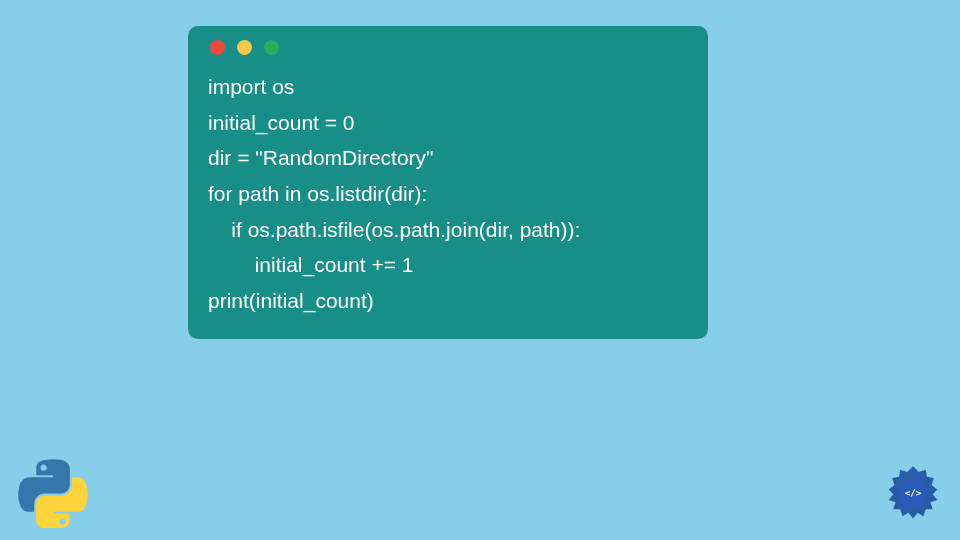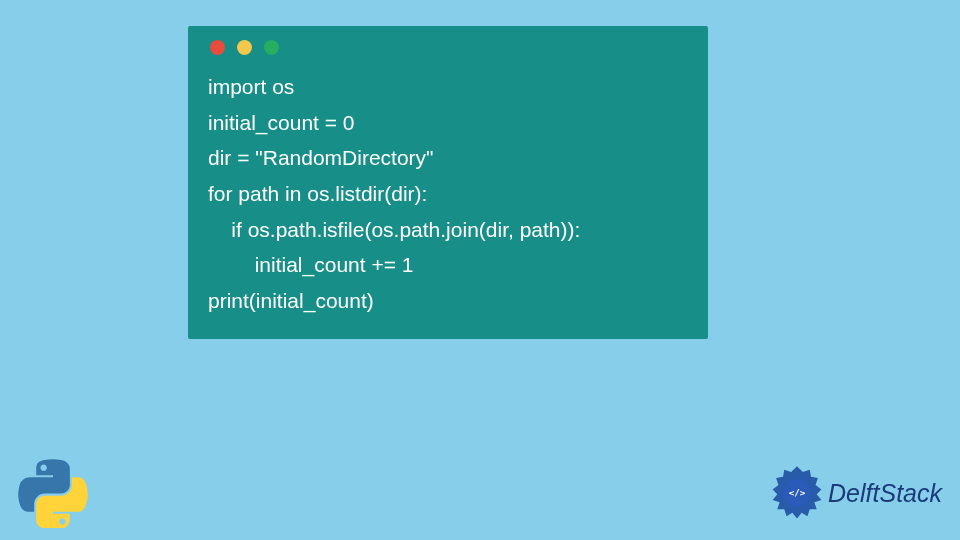--- a/index.html
+++ b/index.html
@@ -10,21 +10,21 @@
       position: relative;
       font-family: "Segoe UI", Arial, sans-serif;
       overflow: hidden;
     }
     .code-window {
       position: absolute;
       left: 188px;
       top: 26px;
       width: 520px;
       background: #178e87;
-      border-radius: 2px;
+      border-radius: 10px;
       padding: 14px 20px 20px 20px;
     }
     .traffic-lights {
       display: flex;
       gap: 12px;
       margin-bottom: 14px;
       padding-left: 2px;
     }
     .dot {
       width: 15px;
@@ -97,14 +97,13 @@
 <div class="delftstack">
   <div class="delft-emblem">
     <svg viewBox="0 0 100 100">
       <g fill="#1e4fa3">
         <path d="M50 4 L60 14 L72 10 L74 22 L86 24 L82 36 L92 44 L84 52 L92 62 L80 66 L84 78 L72 78 L68 90 L58 84 L50 94 L42 84 L32 90 L28 78 L16 78 L20 66 L8 62 L16 52 L8 44 L18 36 L14 24 L26 22 L28 10 L40 14 Z" opacity="0.9"></path>
         <circle cx="50" cy="50" r="24" fill="#2a5bb8"></circle>
       </g>
       <text x="50" y="56" font-size="16" fill="#ffffff" text-anchor="middle" font-family="monospace" font-weight="bold">&lt;/&gt;</text>
     </svg>
   </div>
-  <span class="delft-text">DelftStack</span>
 </div>
 
 </body></html>

